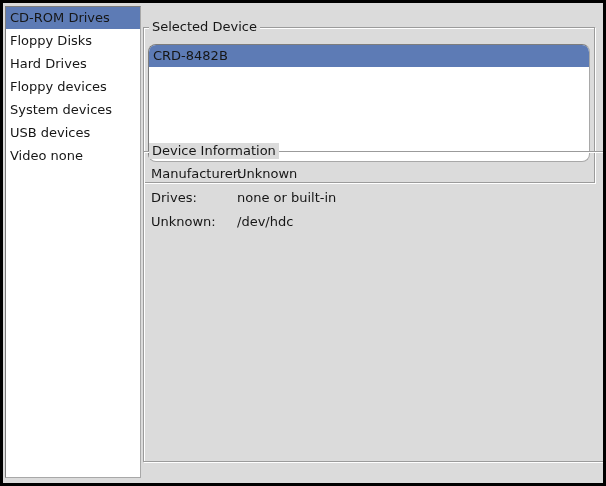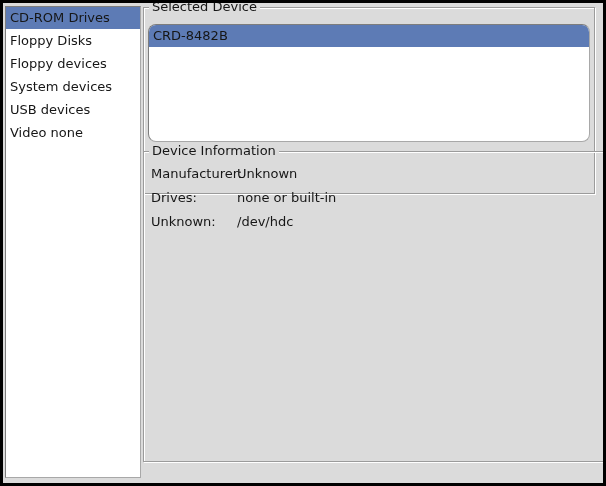--- a/index.html
+++ b/index.html
@@ -30,36 +30,37 @@
   .frame{
     position:absolute;box-sizing:border-box;
     border:1px solid var(--frame-line);
     box-shadow:1px 1px 0 #ffffff, inset 1px 1px 0 #ffffff;
   }
   .frame-label{
     position:absolute;top:-9px;left:5px;background:var(--window-bg);
     padding:0 3px;font-size:13px;line-height:16px;white-space:nowrap;
   }
   #sidebar-list{left:2px;top:3px;width:136px;height:472px;}
-  #frame-selected-device{left:140px;top:4px;width:452px;height:187px;}
+  #frame-selected-device{left:140px;top:24px;width:452px;height:156px;}
   #device-list{left:4px;top:16px;width:442px;height:118px;border-radius:8px;}
   #frame-device-info{left:140px;top:148px;width:484px;height:311px;padding-left:19px;}
   .info-rows{position:absolute;left:7px;top:10px;right:4px;}
   .info-row{display:flex;height:24px;line-height:24px;font-size:13px;}
   .info-label{width:86px;flex:0 0 86px;white-space:nowrap;}
   .info-value{white-space:nowrap;}
 </style>
 </head>
 <body>
 
 <div class="window">
 
   <div class="listbox" id="sidebar-list">
     <div class="listrow selected">CD-ROM Drives</div>
     <div class="listrow">Floppy Disks</div>
+    <div class="listrow">Hard Drives</div>
     <div class="listrow">Floppy devices</div>
     <div class="listrow">System devices</div>
     <div class="listrow">USB devices</div>
     <div class="listrow">Video none</div>
   </div>
 
   <div class="frame" id="frame-selected-device">
     <span class="frame-label">Selected Device</span>
     <div class="listbox" id="device-list">
       <div class="listrow selected">CRD-8482B</div>

